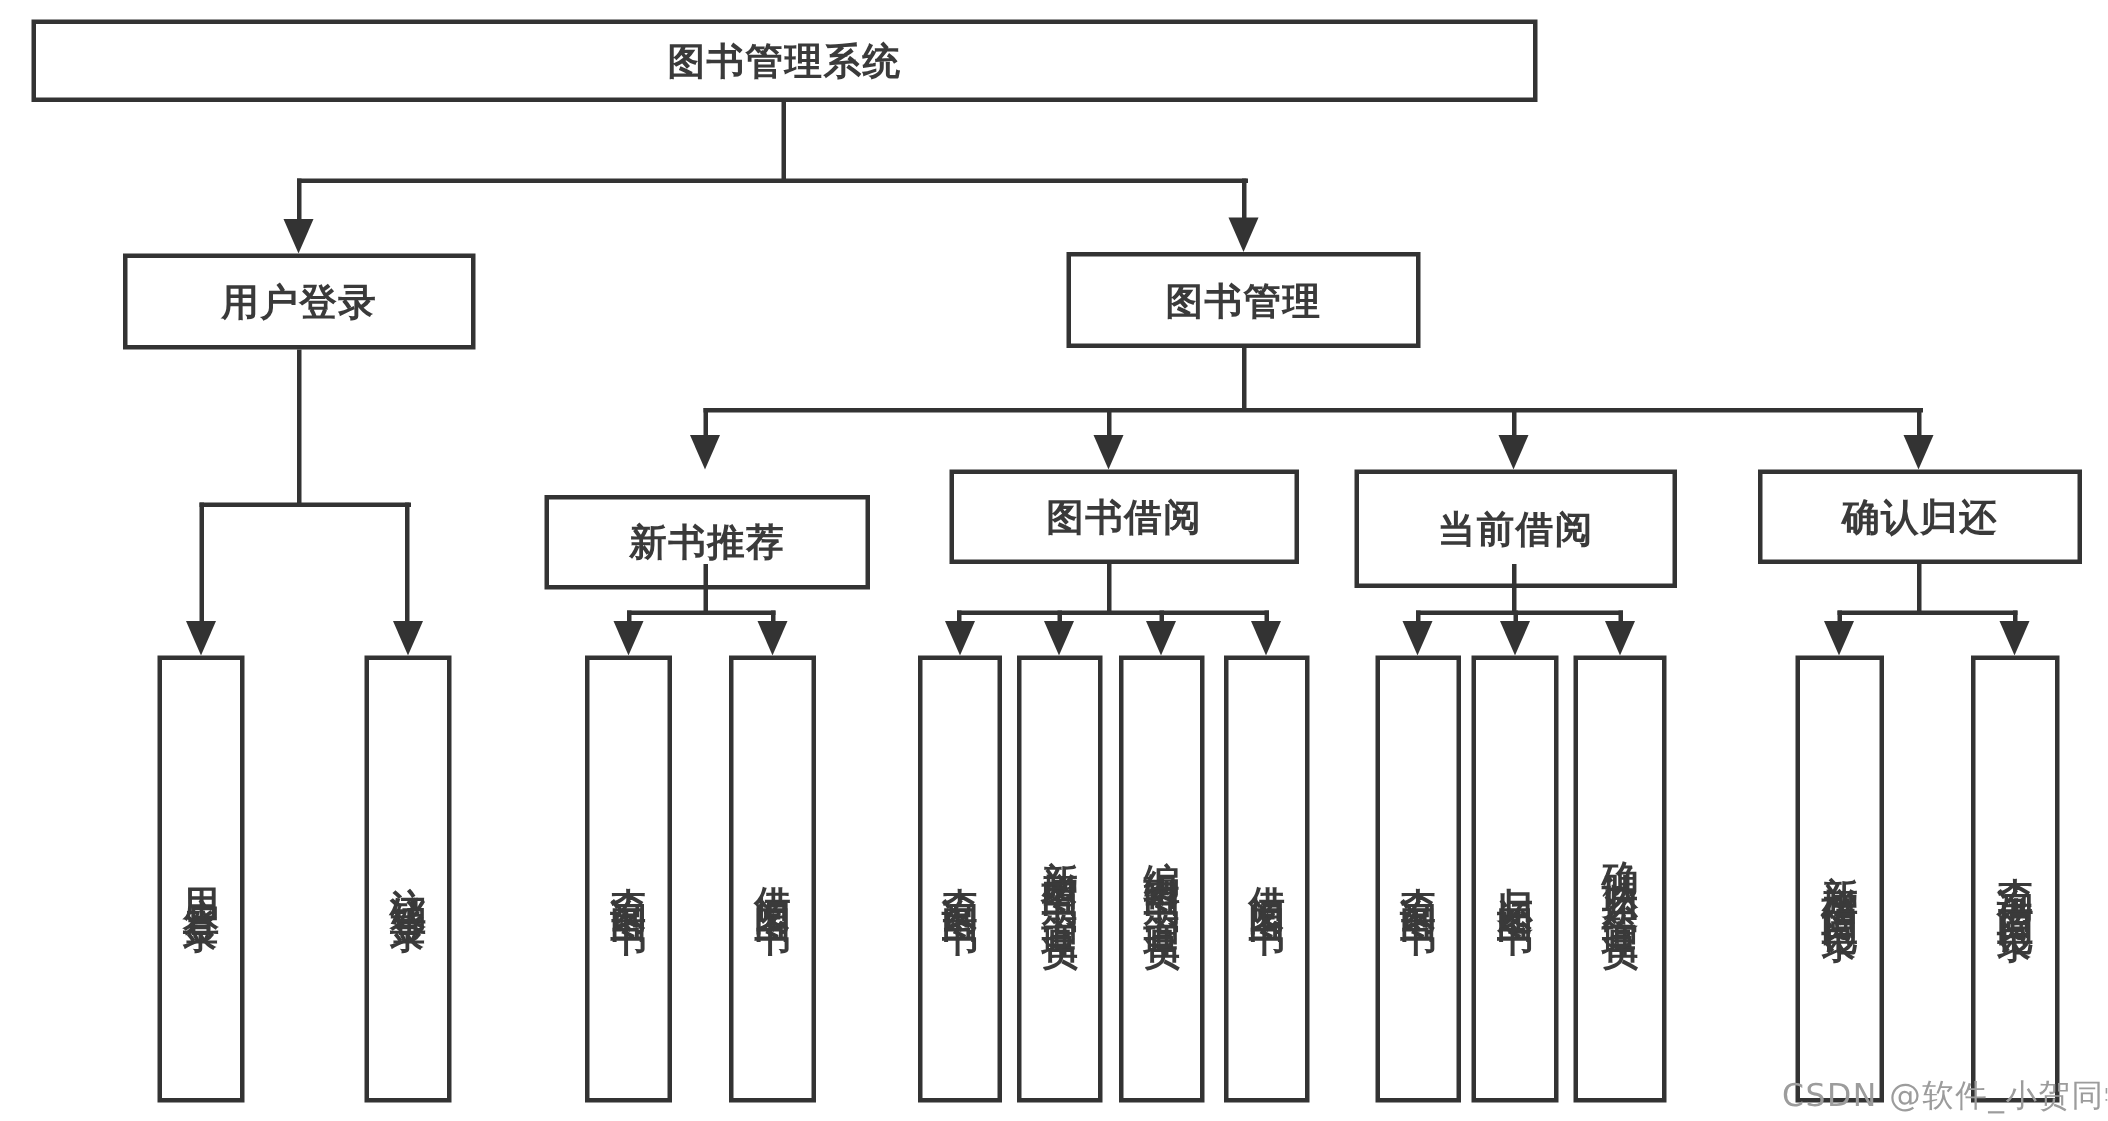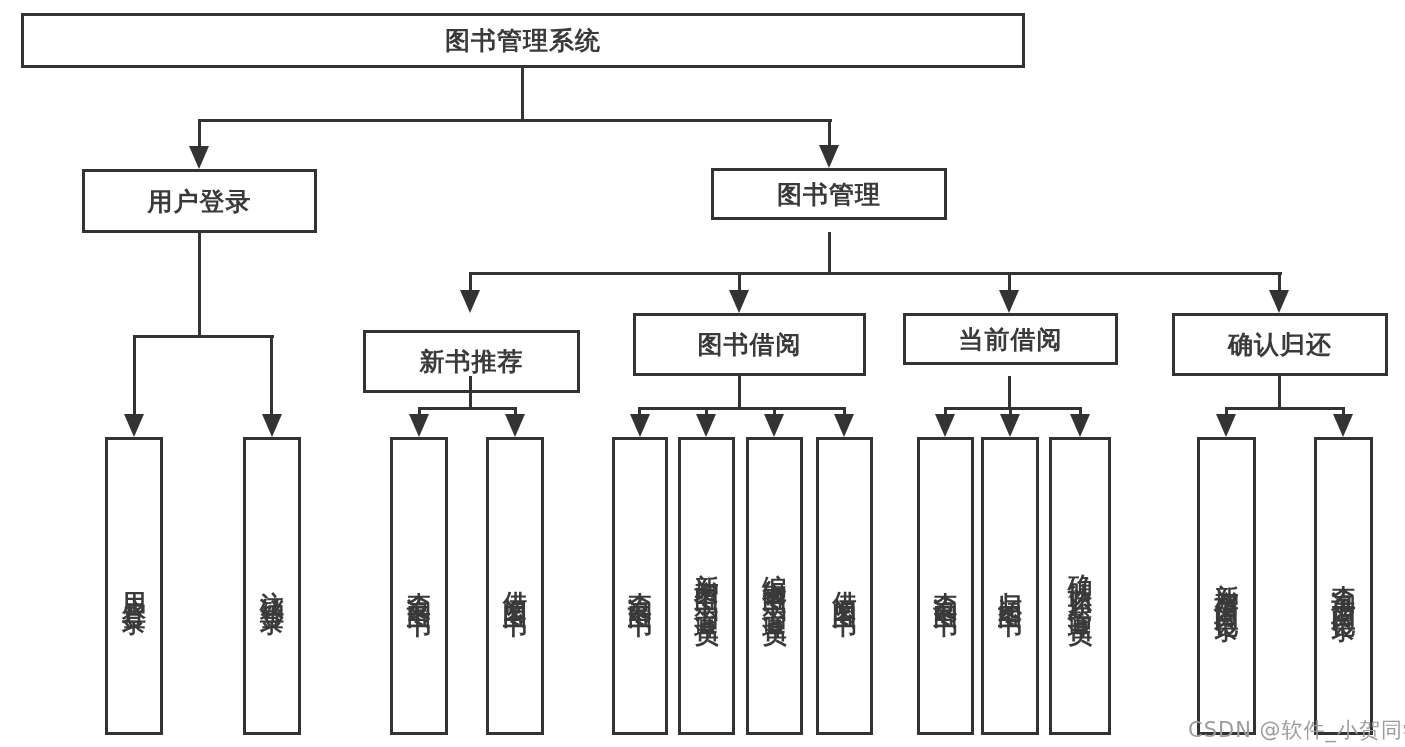--- a/index.html
+++ b/index.html
@@ -61,21 +61,21 @@
   <div class="line" style="left:521px;top:68px;width:3px;height:54px;"></div>
   <div class="line" style="left:198px;top:119px;width:634px;height:3px;"></div>
   <div class="line" style="left:198px;top:119px;width:3px;height:29px;"></div>
   <div class="arrow" style="left:189px;top:146px;"></div>
   <div class="line" style="left:828px;top:119px;width:3px;height:29px;"></div>
   <div class="arrow" style="left:819px;top:145px;"></div>
 
   <div class="node h-node" style="left:82px;top:169px;width:235px;height:64px;">
     <span>用户登录</span>
   </div>
-  <div class="node h-node" style="left:711px;top:168px;width:236px;height:52px;">
+  <div class="node h-node" style="left:711px;top:168px;width:236px;height:64px;">
     <span>图书管理</span>
   </div>
 
   <div class="line" style="left:198px;top:233px;width:3px;height:104px;"></div>
   <div class="line" style="left:133px;top:335px;width:141px;height:3px;"></div>
   <div class="line" style="left:133px;top:335px;width:3px;height:80px;"></div>
   <div class="arrow" style="left:124px;top:414px;"></div>
   <div class="line" style="left:270px;top:335px;width:3px;height:80px;"></div>
   <div class="arrow" style="left:262px;top:414px;"></div>
 
@@ -89,21 +89,21 @@
   <div class="arrow" style="left:999px;top:290px;"></div>
   <div class="line" style="left:1278px;top:272px;width:3px;height:20px;"></div>
   <div class="arrow" style="left:1269px;top:290px;"></div>
 
   <div class="node h-node" style="left:363px;top:330px;width:217px;height:63px;">
     <span>新书推荐</span>
   </div>
   <div class="node h-node" style="left:633px;top:313px;width:233px;height:63px;">
     <span>图书借阅</span>
   </div>
-  <div class="node h-node" style="left:903px;top:313px;width:215px;height:52px;">
+  <div class="node h-node" style="left:903px;top:313px;width:215px;height:79px;">
     <span>当前借阅</span>
   </div>
   <div class="node h-node" style="left:1172px;top:313px;width:216px;height:63px;">
     <span>确认归还</span>
   </div>
 
   <div class="line" style="left:469px;top:376px;width:3px;height:34px;"></div>
   <div class="line" style="left:418px;top:407px;width:99px;height:3px;"></div>
   <div class="line" style="left:418px;top:407px;width:3px;height:10px;"></div>
   <div class="arrow" style="left:409px;top:414px;"></div>

